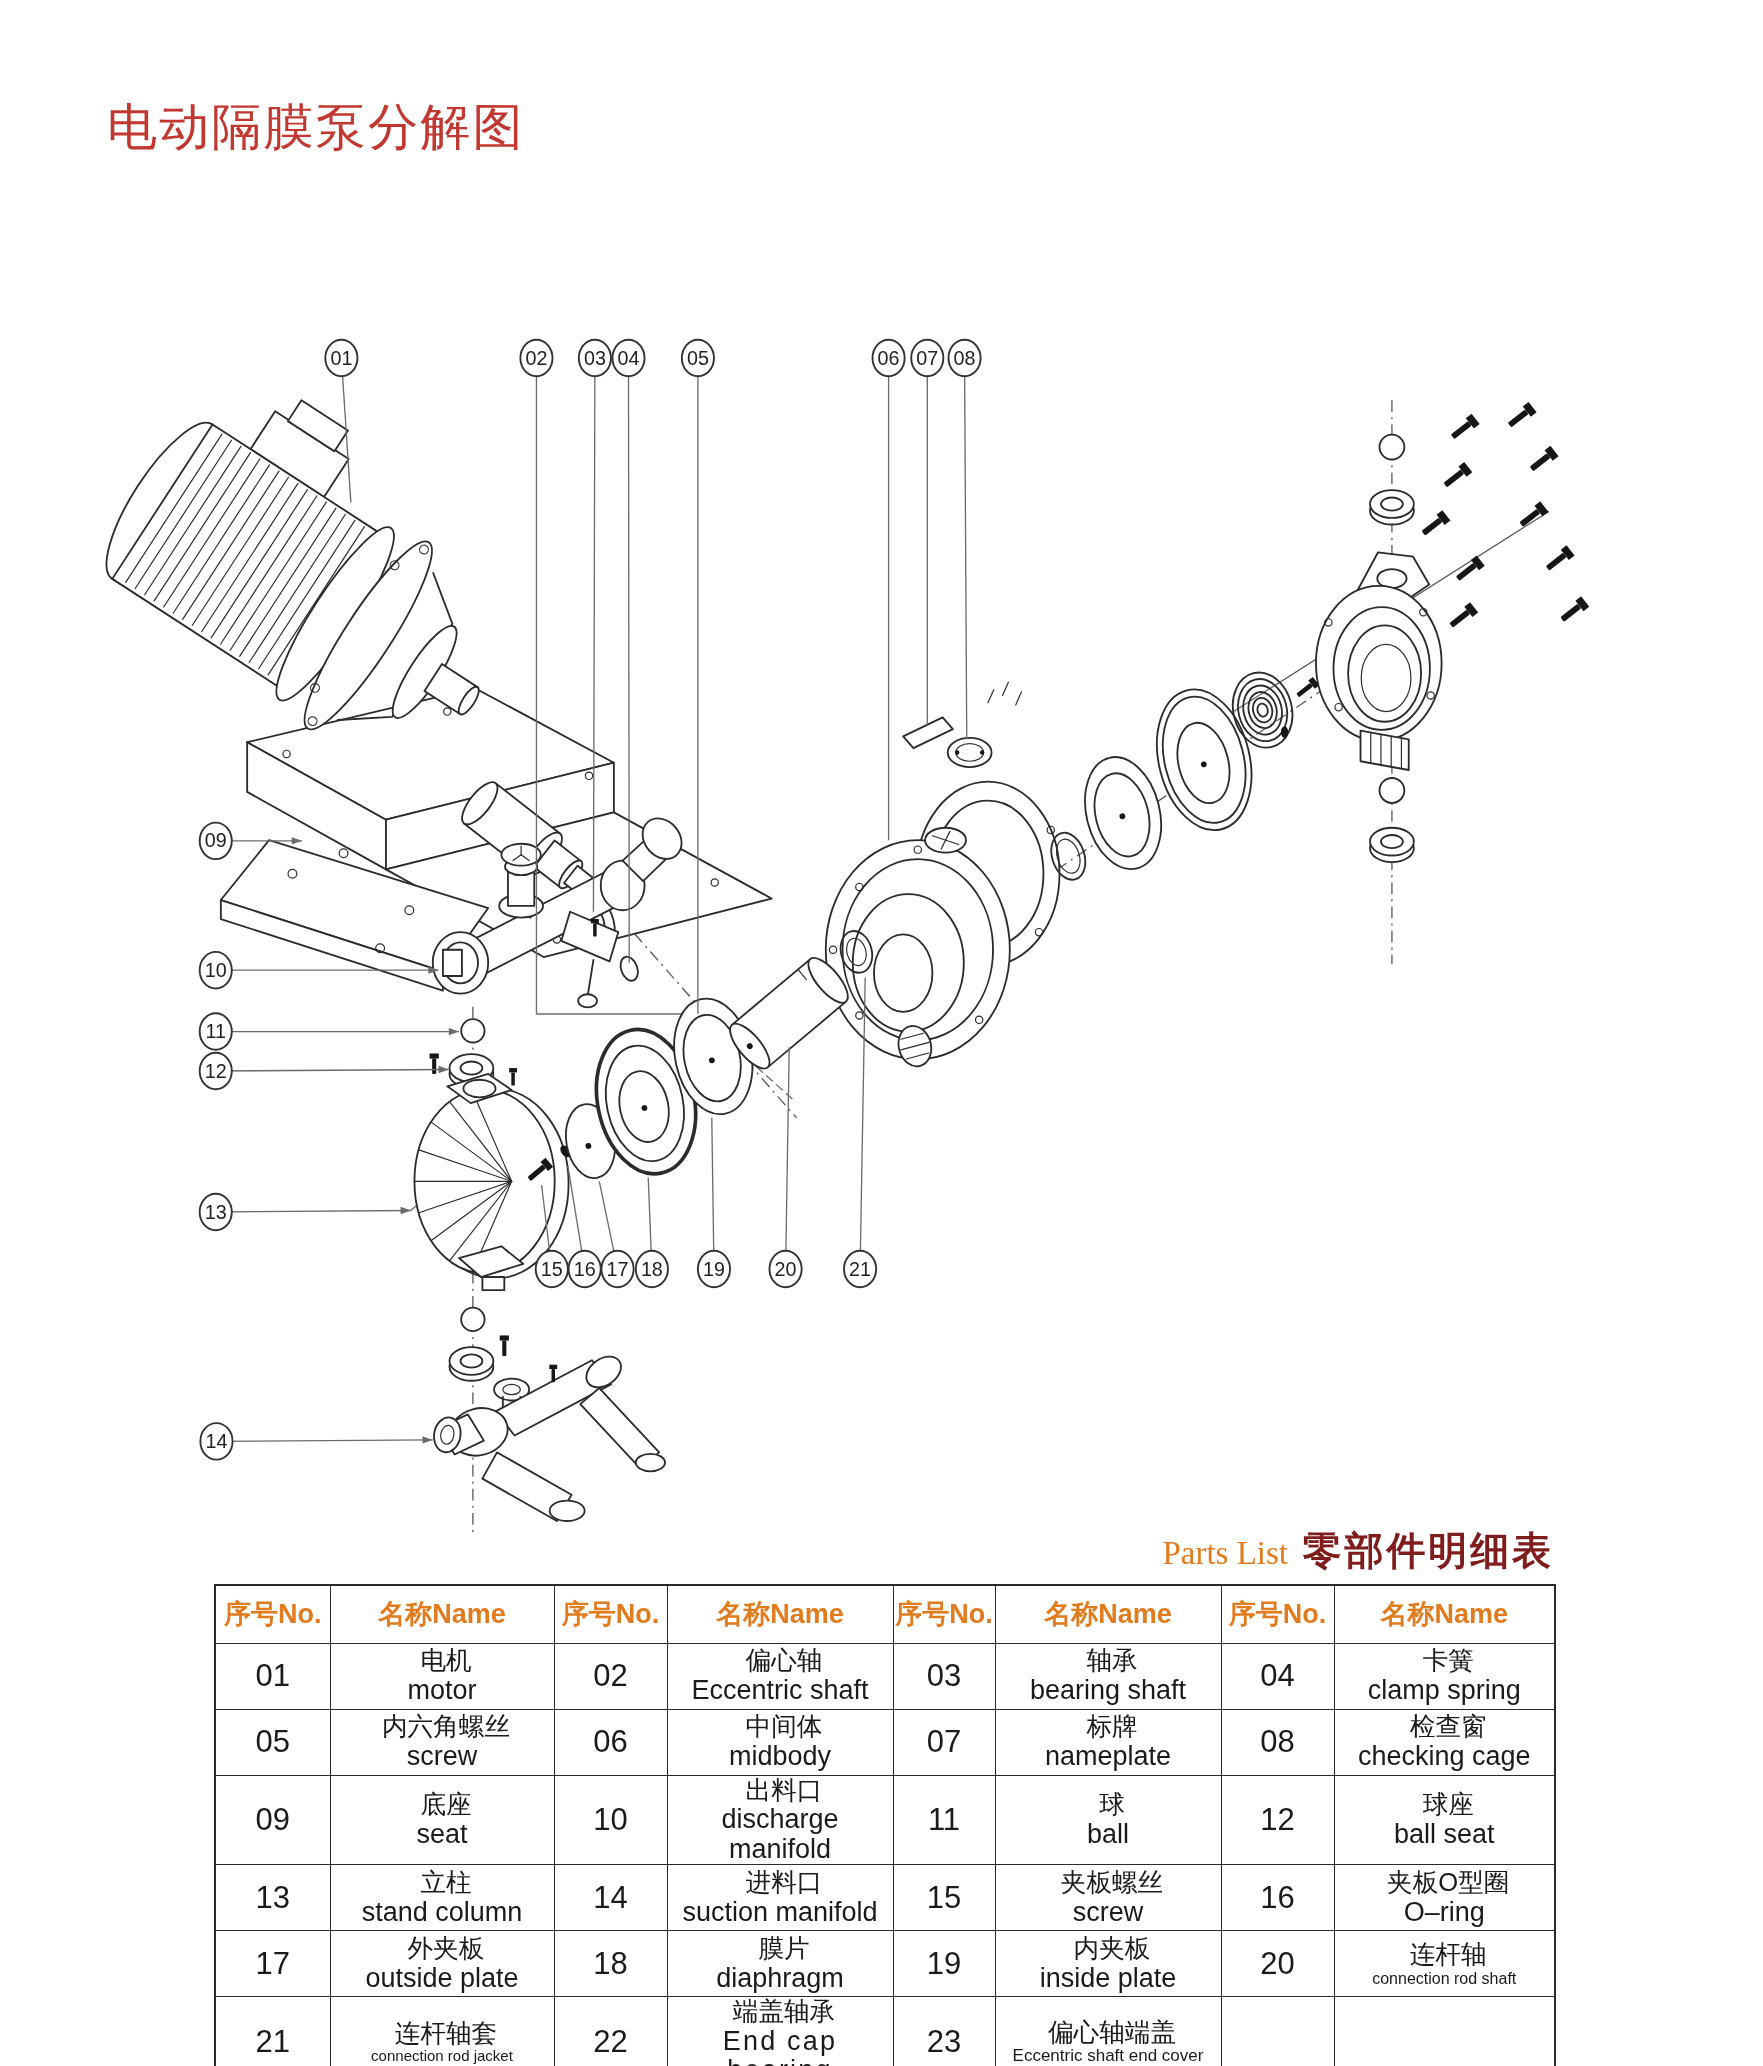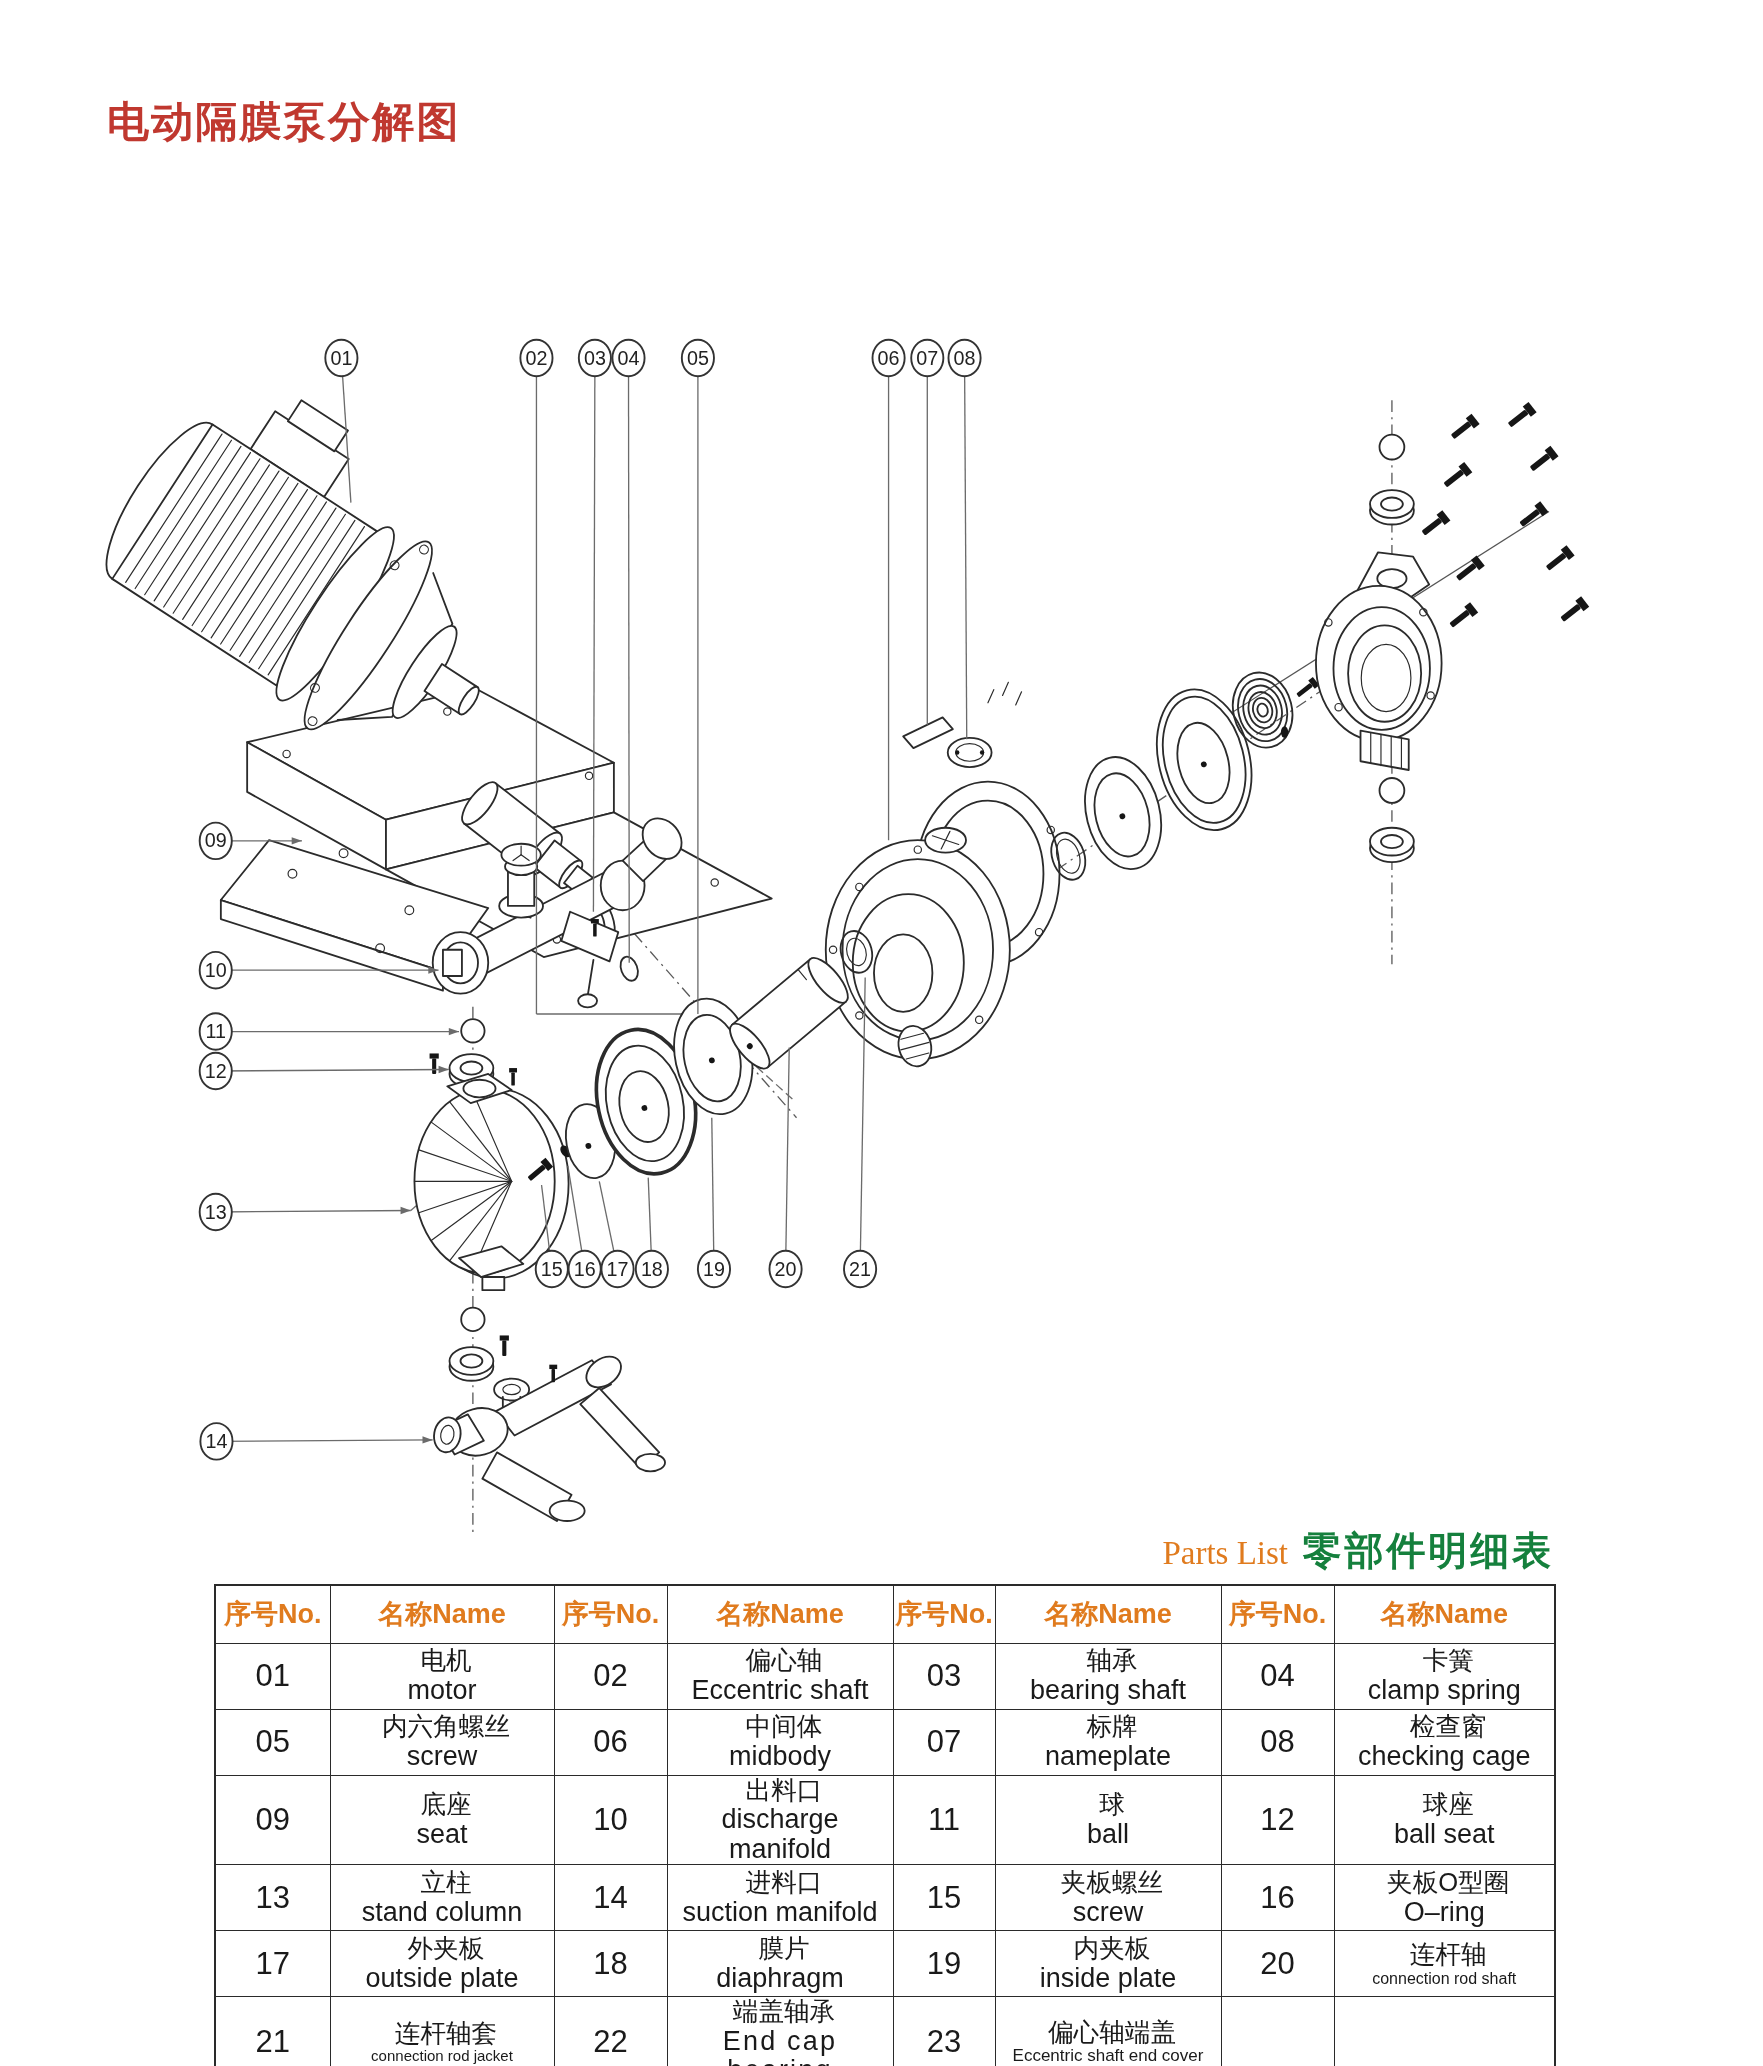--- a/index.html
+++ b/index.html
@@ -1,18 +1,18 @@
 <!DOCTYPE html>
 <html style="font-size:11.7px"><head>
 <meta charset="utf-8">
 <style>
   html,body{margin:0;padding:0;background:#ffffff;}
   .page{position:relative;width:1764px;height:2066px;background:#ffffff;overflow:hidden;
         font-family:"Liberation Sans",sans-serif;color:#1a1a1a;}
-  .page-title{position:absolute;left:107px;top:94px;font-size:42px;font-weight:bold;
+  .page-title{position:absolute;left:107px;top:94px;font-size:50px;font-weight:normal;
               letter-spacing:2.2px;}
   .diagram-svg{position:absolute;left:0;top:0;}
   
   .art{stroke:#2b2b2b;stroke-width:2.5;fill:none;stroke-linecap:round;stroke-linejoin:round;}
   .w{fill:#ffffff;}
   .thin{stroke-width:1.6;}
   .thk{stroke-width:5;}
   .blk{fill:#161616;stroke:none;}
   .lead{stroke:#6b6b6b;stroke-width:1.8;fill:none;}
   .dash{stroke:#5a5a5a;stroke-width:1.8;fill:none;stroke-dasharray:16 7 3 7;}
@@ -506,21 +506,21 @@
         <g>
           <line x1="1177" y1="1737" x2="1184" y2="1338" class="lead"></line>
           <ellipse cx="1177" cy="1737" rx="22" ry="25" class="balloon"></ellipse>
           <text x="1177" y="1746" class="balloon-num">21</text>
         </g>
       </g>
   </svg>
 
   <div class="pl-heading">
     <span class="en" style="color: rgb(224, 123, 30);">Parts List</span>
-    <span class="zh" style="color: #15803d;">零部件明细表</span>
+    <span class="zh" style="color: #7f1d1d;">零部件明细表</span>
   </div>
 
   <table class="pl-table">
     <colgroup>
       <col style="width:115px">
         <col style="width:224px">
         <col style="width:113px">
         <col style="width:226px">
       <col style="width:102px">
         <col style="width:226px">

